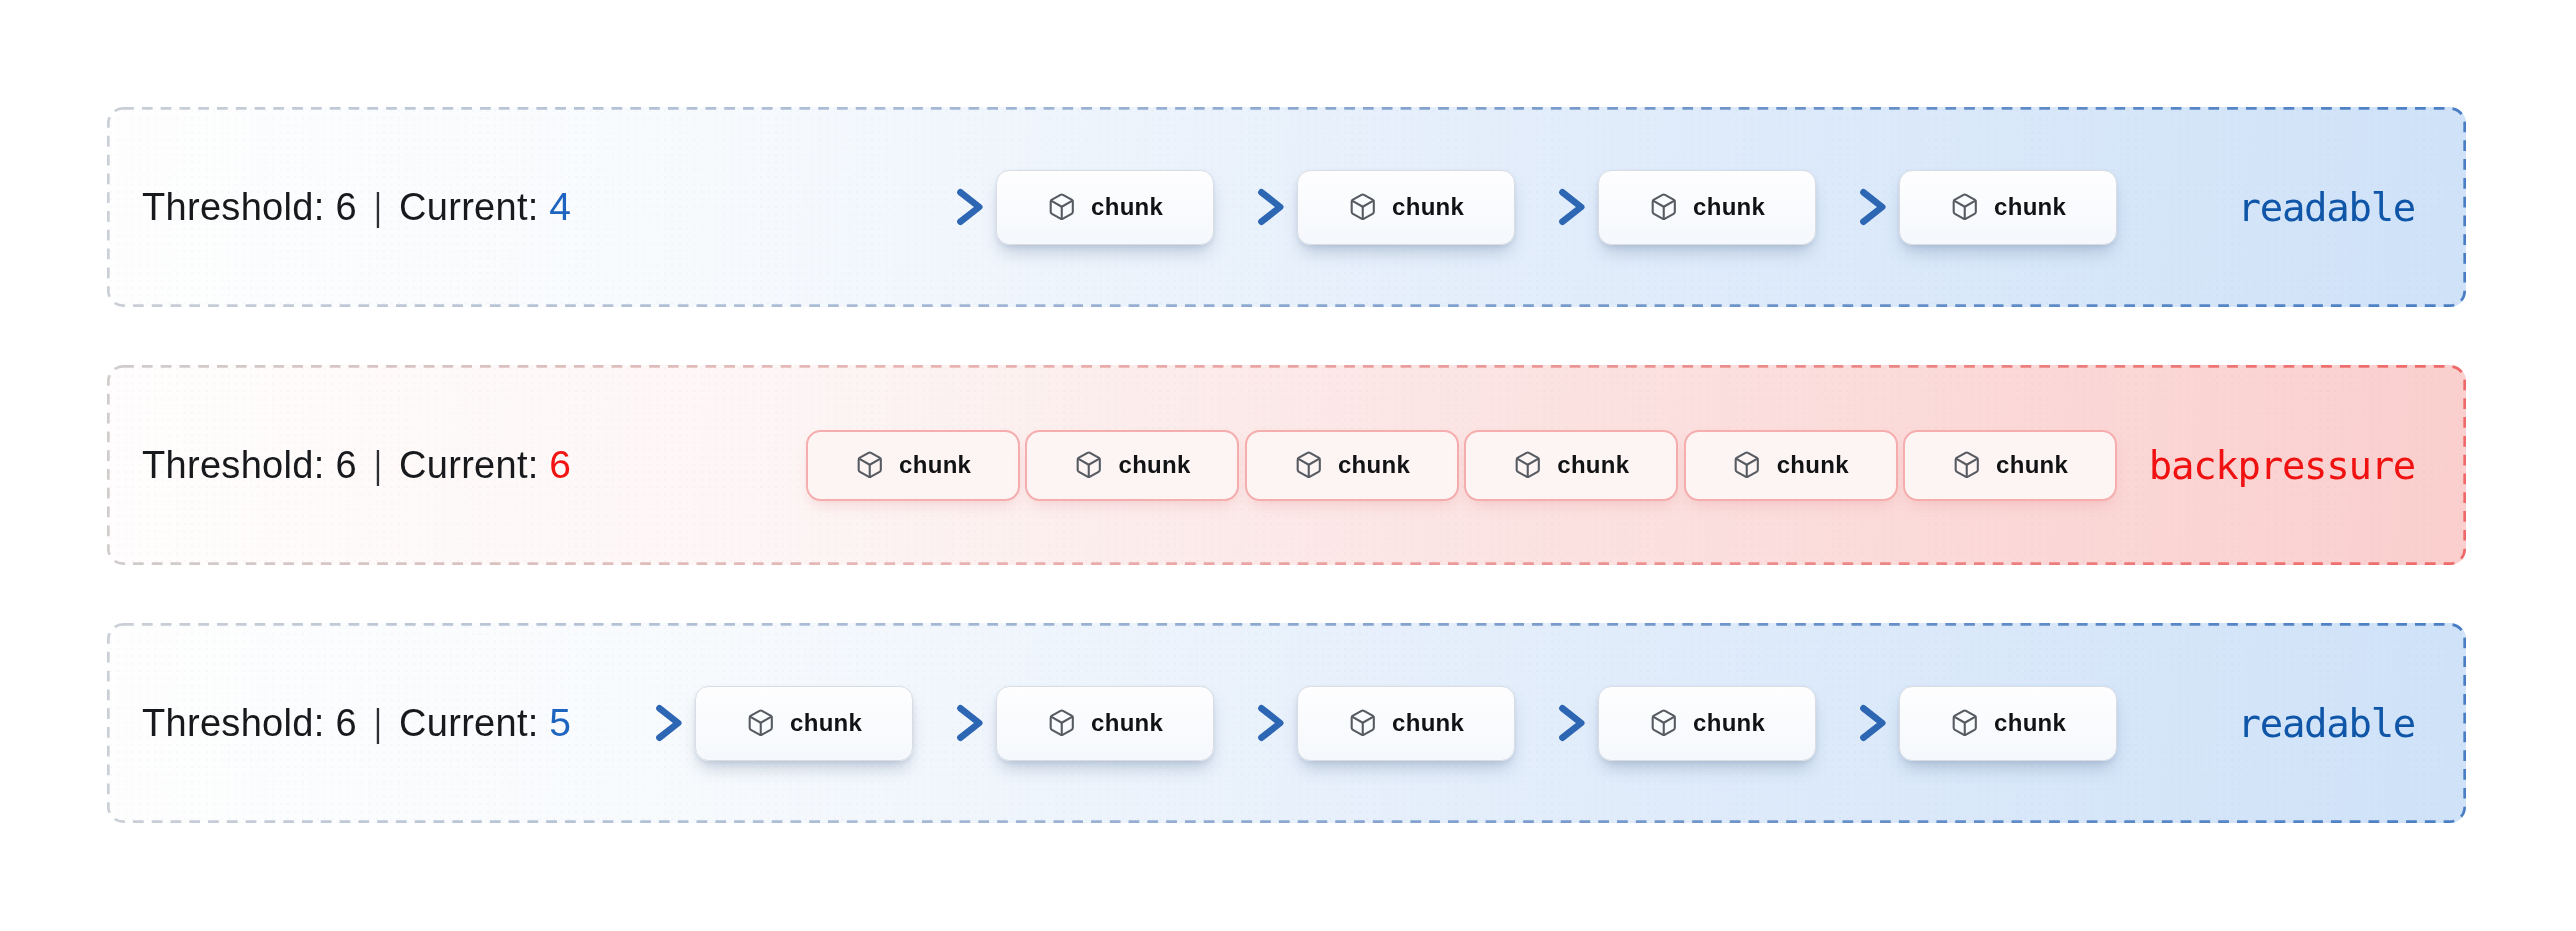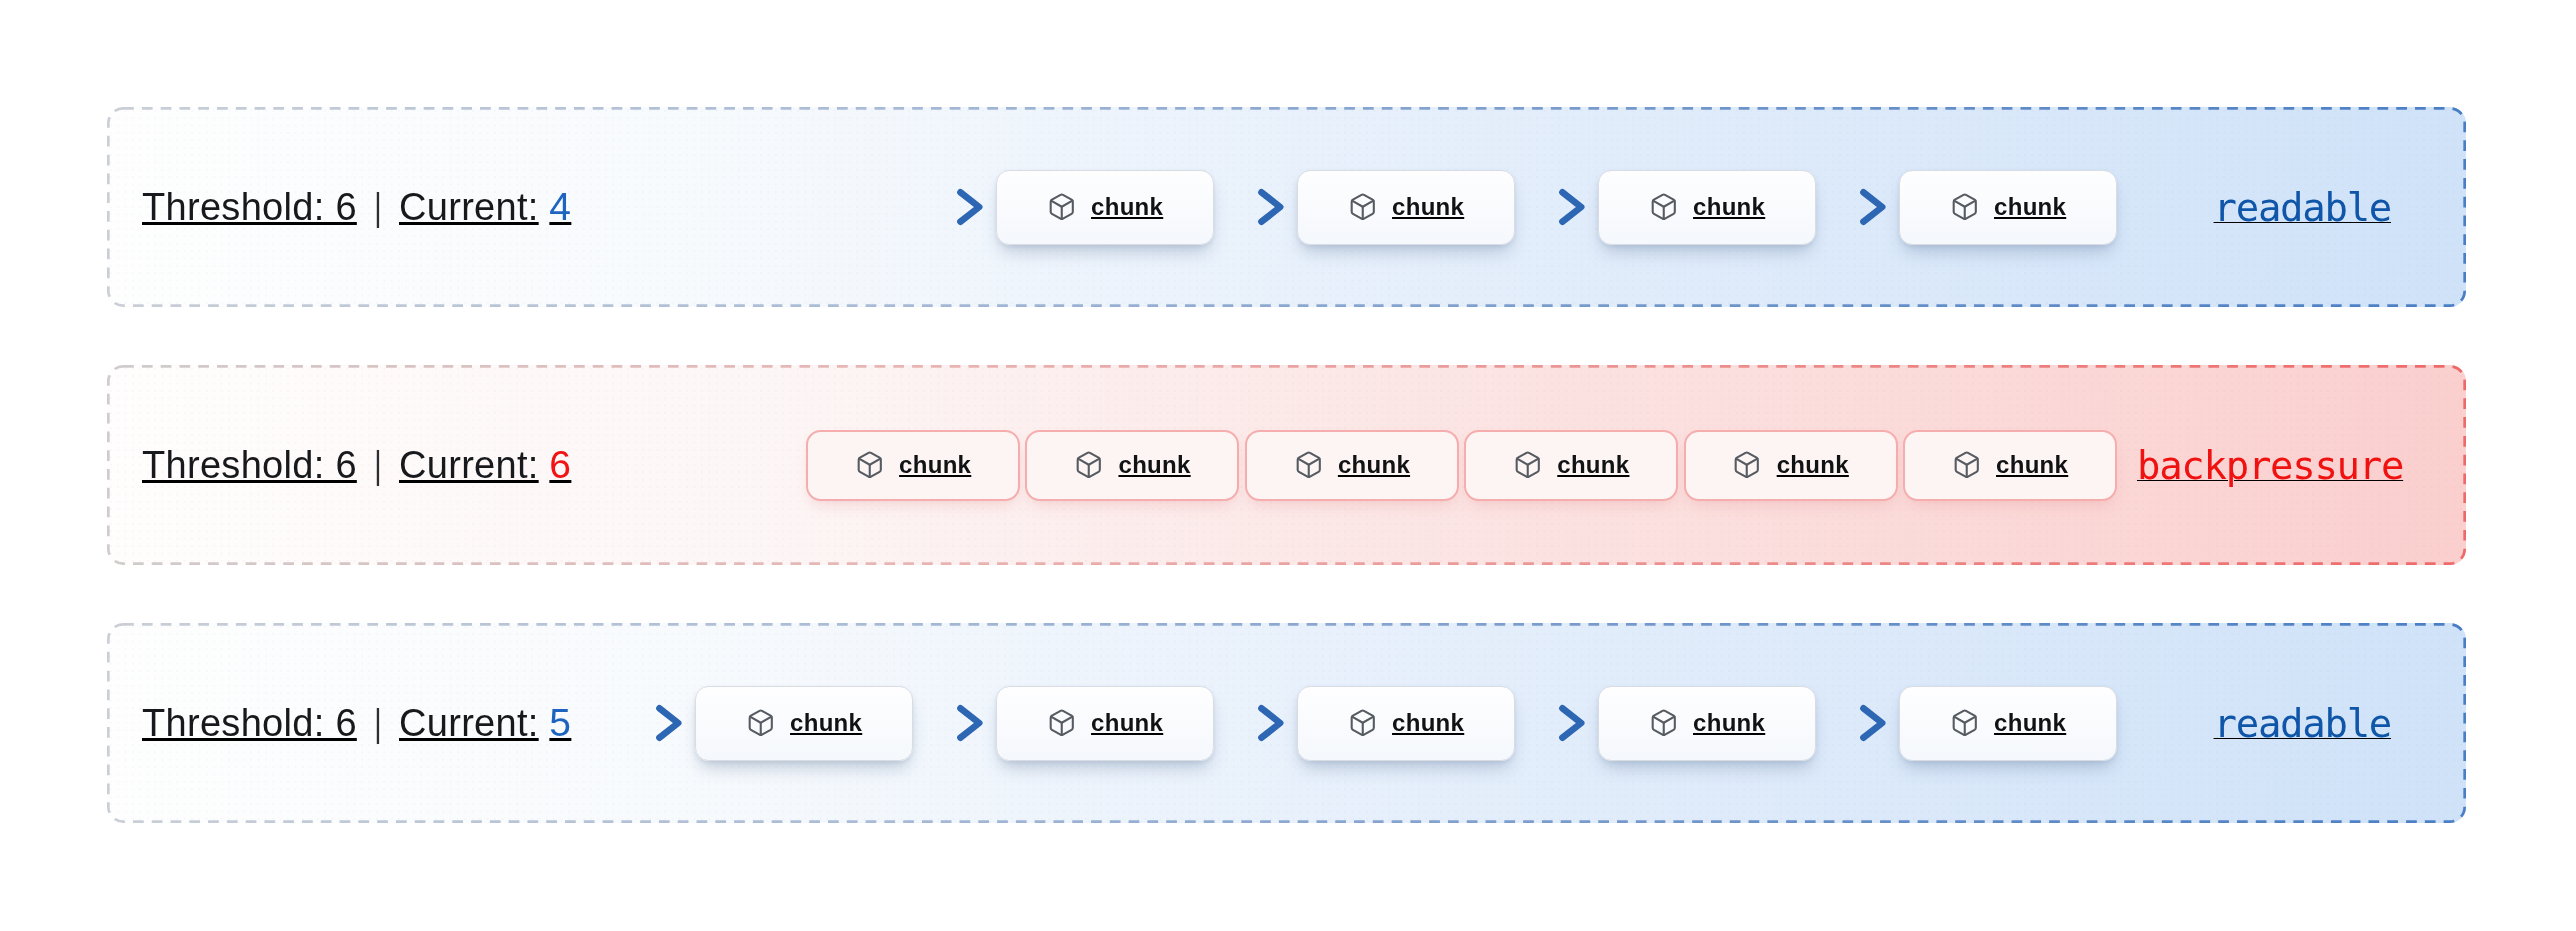--- a/index.html
+++ b/index.html
@@ -13,21 +13,20 @@
   
   .row {
     position: absolute;
     left: 107px;
     width: 2359px;
     height: 200px;
     border-radius: 16px;
     display: flex;
     align-items: center;
     box-sizing: border-box;
-    text-decoration: underline;
   }
   .row-0 { top: 107px; }
   .row-1 { top: 365px; }
   .row-2 { top: 623px; }
 
   .theme-blue {
     background:
       radial-gradient(circle, rgba(110,140,180,0.05) 1px, transparent 1.1px) 0 0 / 7.4px 7.4px,
       linear-gradient(97deg, #fefefe 0%, #f7fafd 26%, #e4eefb 58%, #cfe2f8 100%);
   }
@@ -129,21 +128,21 @@
     stroke-width: 10;
     stroke-linecap: round;
     stroke-linejoin: round;
   }
 
   
   .status-zone {
     flex: none;
     width: 349px;
     box-sizing: border-box;
-    padding-right: 75px;
+    padding-right: 51px;
     text-align: right;
     position: relative;
     z-index: 2;
   }
   .status-label {
     font-family: "DejaVu Sans Mono", monospace;
     font-size: 39px;
     letter-spacing: -1.3px;
     white-space: nowrap;
   }

